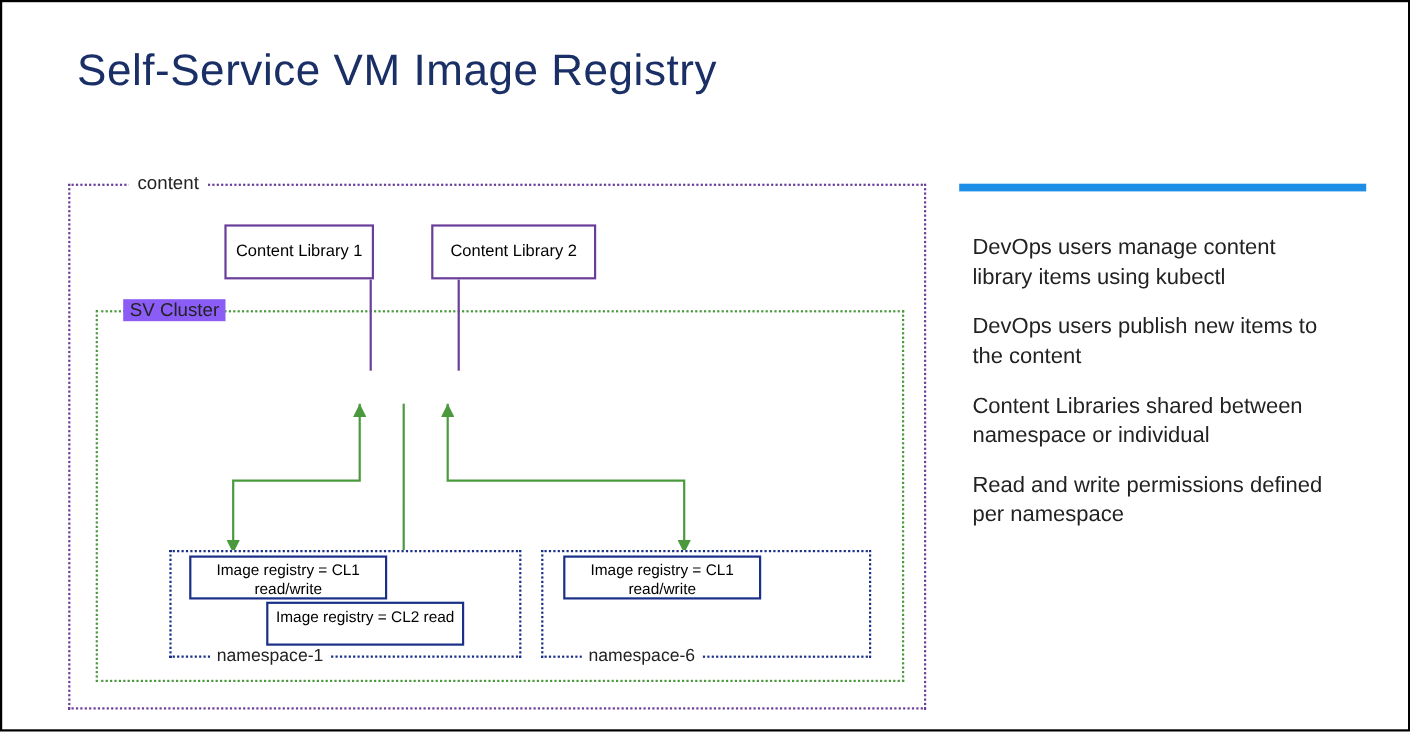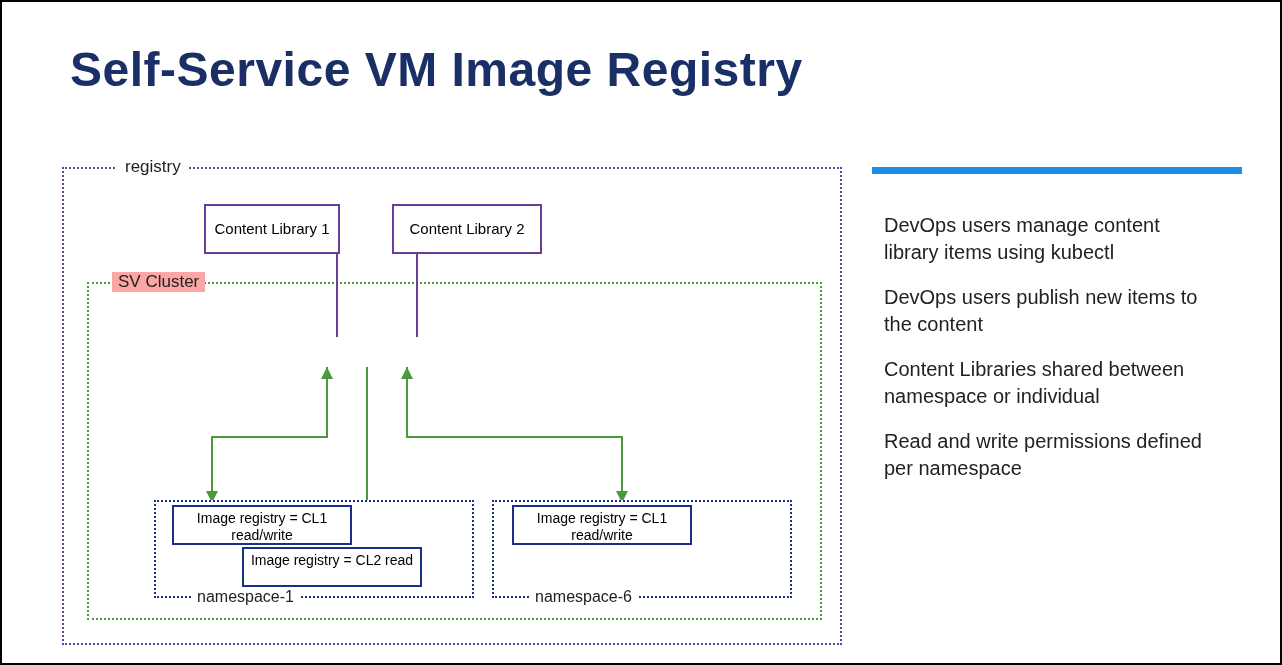--- a/index.html
+++ b/index.html
@@ -8,22 +8,22 @@
     background: #fff;
     width: 1282px;
     height: 665px;
     position: relative;
     border: 2px solid #000;
   }
   .title {
     position: absolute;
     top: 40px;
     left: 68px;
-    font-size: 48px;
-    font-weight: 700;
+    font-size: 40px;
+    font-weight: 400;
     color: #1a2f66;
     letter-spacing: 0.5px;
   }
   .diagram-area {
     position: absolute;
     top: 165px;
     left: 60px;
     width: 780px;
     height: 478px;
   }
@@ -50,21 +50,21 @@
     top: 115px;
     left: 25px;
     width: 735px;
     height: 338px;
     border: 2px dotted #4a9a3d;
   }
   .svcluster-label {
     position: absolute;
     top: 105px;
     left: 50px;
-    background: #fca5a5;
+    background: #8b5cf6;
     padding: 0 6px;
     font-size: 17px;
     color: #222;
   }
   
   .box {
     position: absolute;
     border: 2px solid #000;
     background: #fff;
     font-size: 15px;
@@ -139,21 +139,21 @@
   }
 </style>
 </head>
 <body>
 
 <h1 class="title">Self-Service VM Image Registry</h1>
 
 <div class="diagram-area">
 
   <div class="vcenter-box"></div>
-  <div class="vcenter-label">registry</div>
+  <div class="vcenter-label">content</div>
 
   <div class="svcluster-box"></div>
   <div class="svcluster-label">SV Cluster</div>
 
   <svg class="arrows">
     <defs>
       <marker id="arr-green" markerWidth="8" markerHeight="8" refX="6" refY="3" orient="auto">
         <path d="M0,0 L6,3 L0,6 Z" fill="#4a9a3d"></path>
       </marker>
       <marker id="arr-green-start" markerWidth="8" markerHeight="8" refX="0" refY="3" orient="auto">

